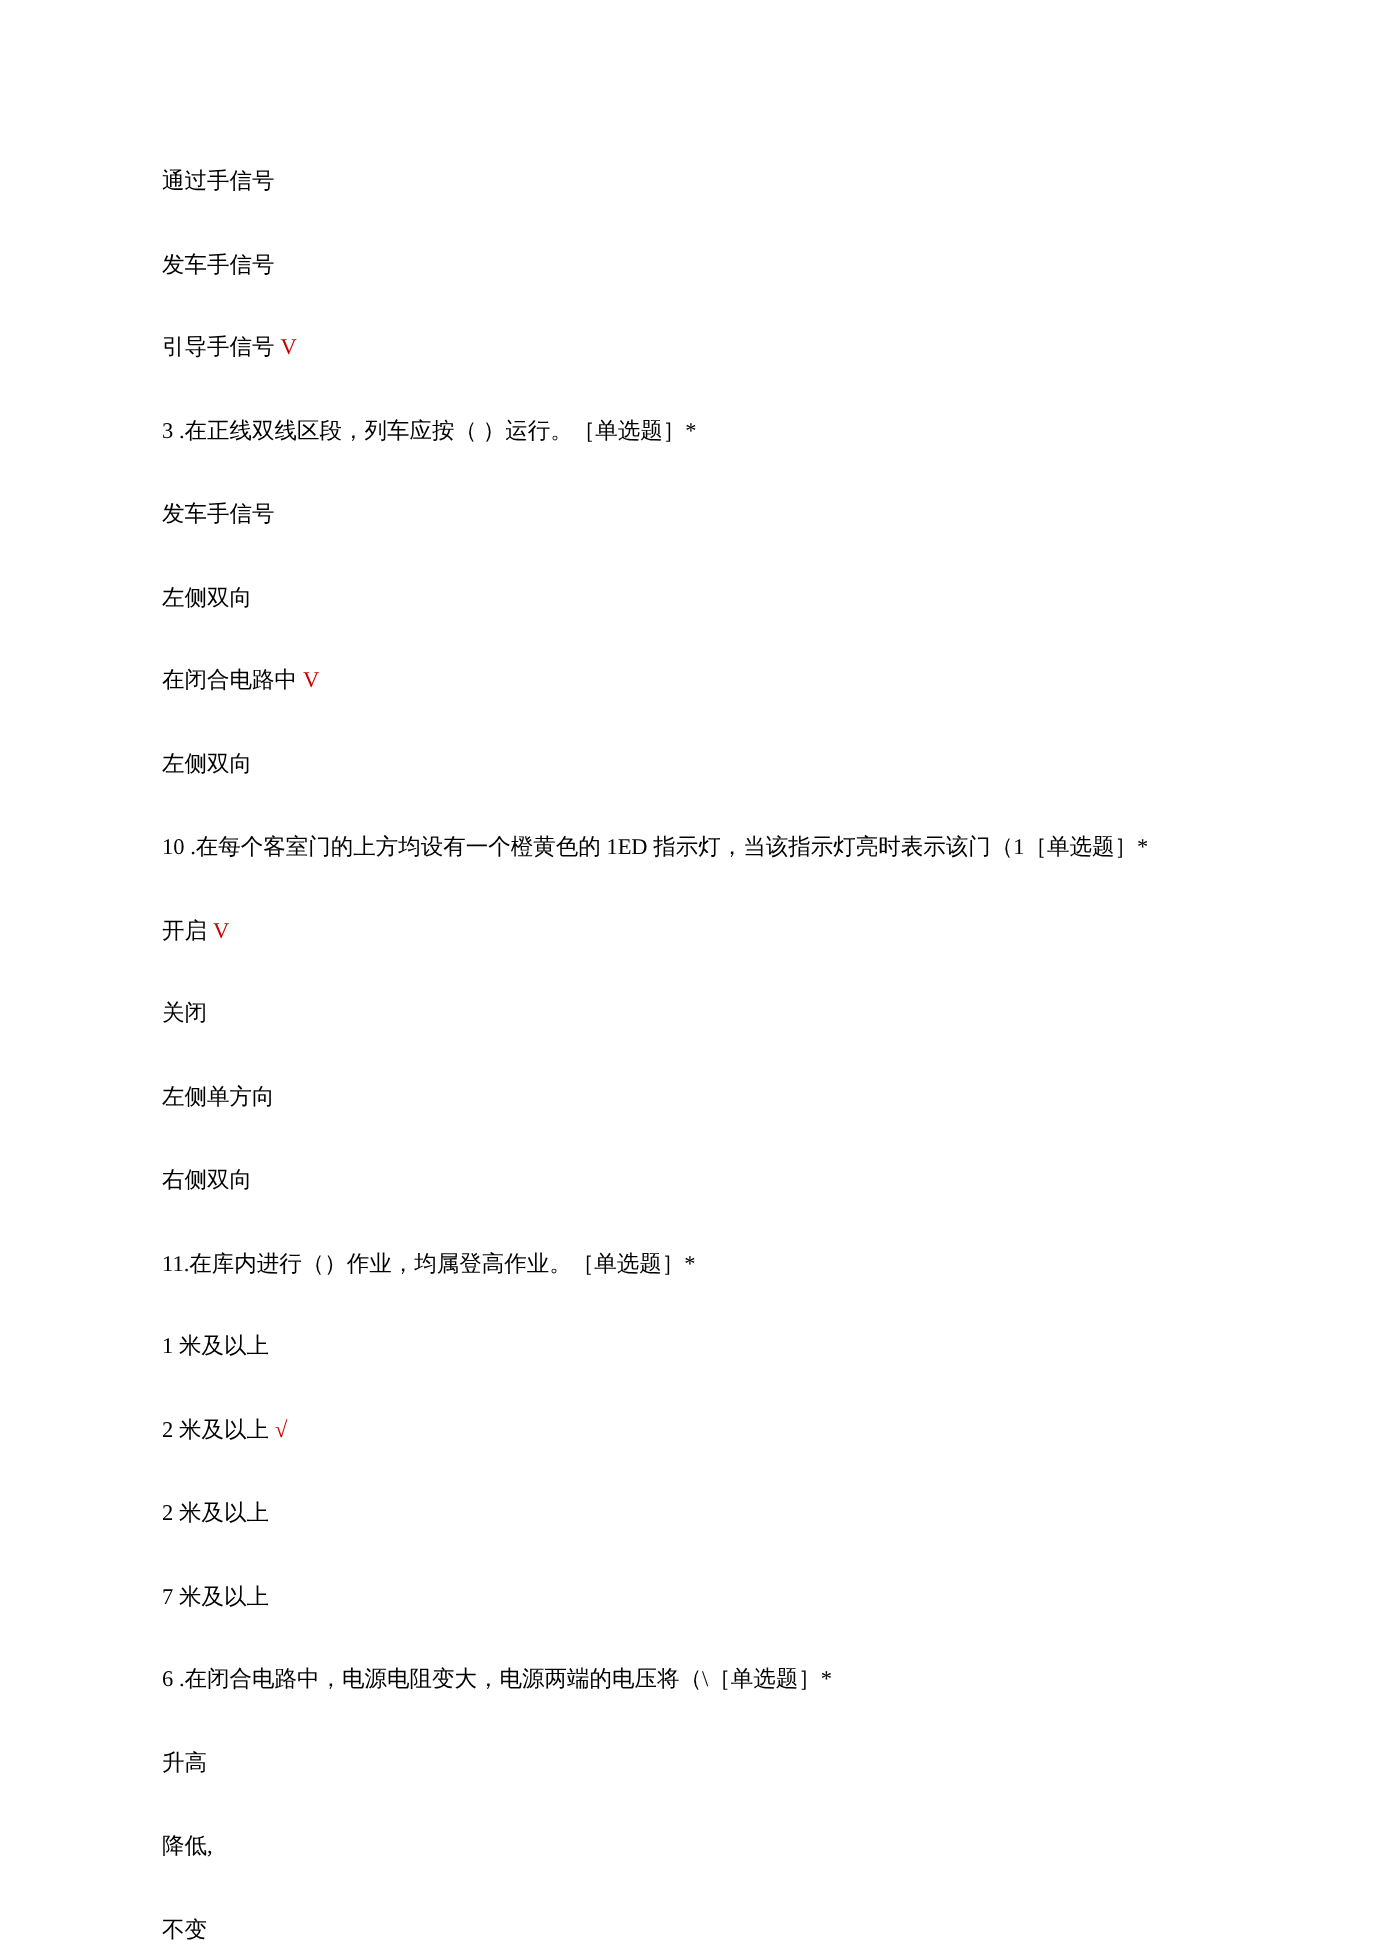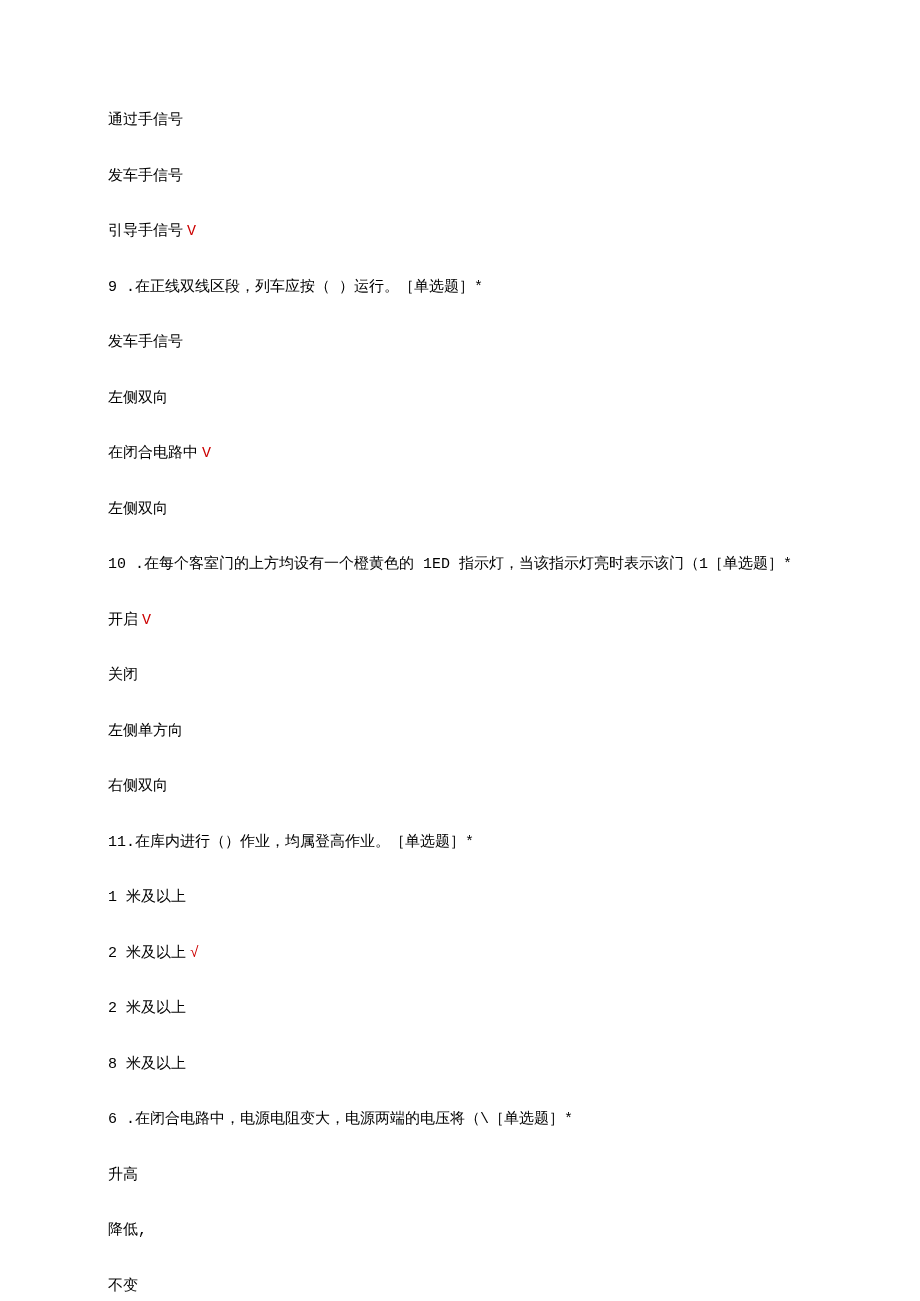--- a/index.html
+++ b/index.html
@@ -12,21 +12,20 @@
       width: 920px;
       min-height: 1301px;
       font-family: "SimSun", "宋体", serif;
       padding: 110px 108px 60px 108px;
       font-size: 15px;
       color: #000000;
       line-height: 1.5;
     }
     .line {
       margin-bottom: 33px;
-      font-family: Liberation Mono, monospace;
     }
     .answer-mark {
       color: #cc0000;
       margin-left: 4px;
     }
   </style>
 </head>
 <body>
 
 <div class="line">
@@ -35,21 +34,21 @@
 
 <div class="line">
   <span>发车手信号</span>
 </div>
 
 <div class="line">
   <span>引导手信号</span><span class="answer-mark">V</span>
 </div>
 
 <div class="line">
-  <span>9  .在正线双线区段，列车应按（ ）运行。［单选题］*</span>
+  <span>3  .在正线双线区段，列车应按（ ）运行。［单选题］*</span>
 </div>
 
 <div class="line">
   <span>发车手信号</span>
 </div>
 
 <div class="line">
   <span>左侧双向</span>
 </div>
 
@@ -91,21 +90,21 @@
 
 <div class="line">
   <span>2 米及以上</span><span class="answer-mark">√</span>
 </div>
 
 <div class="line">
   <span>2 米及以上</span>
 </div>
 
 <div class="line">
-  <span>8 米及以上</span>
+  <span>7 米及以上</span>
 </div>
 
 <div class="line">
   <span>6  .在闭合电路中，电源电阻变大，电源两端的电压将（\［单选题］*</span>
 </div>
 
 <div class="line">
   <span>升高</span>
 </div>
 

